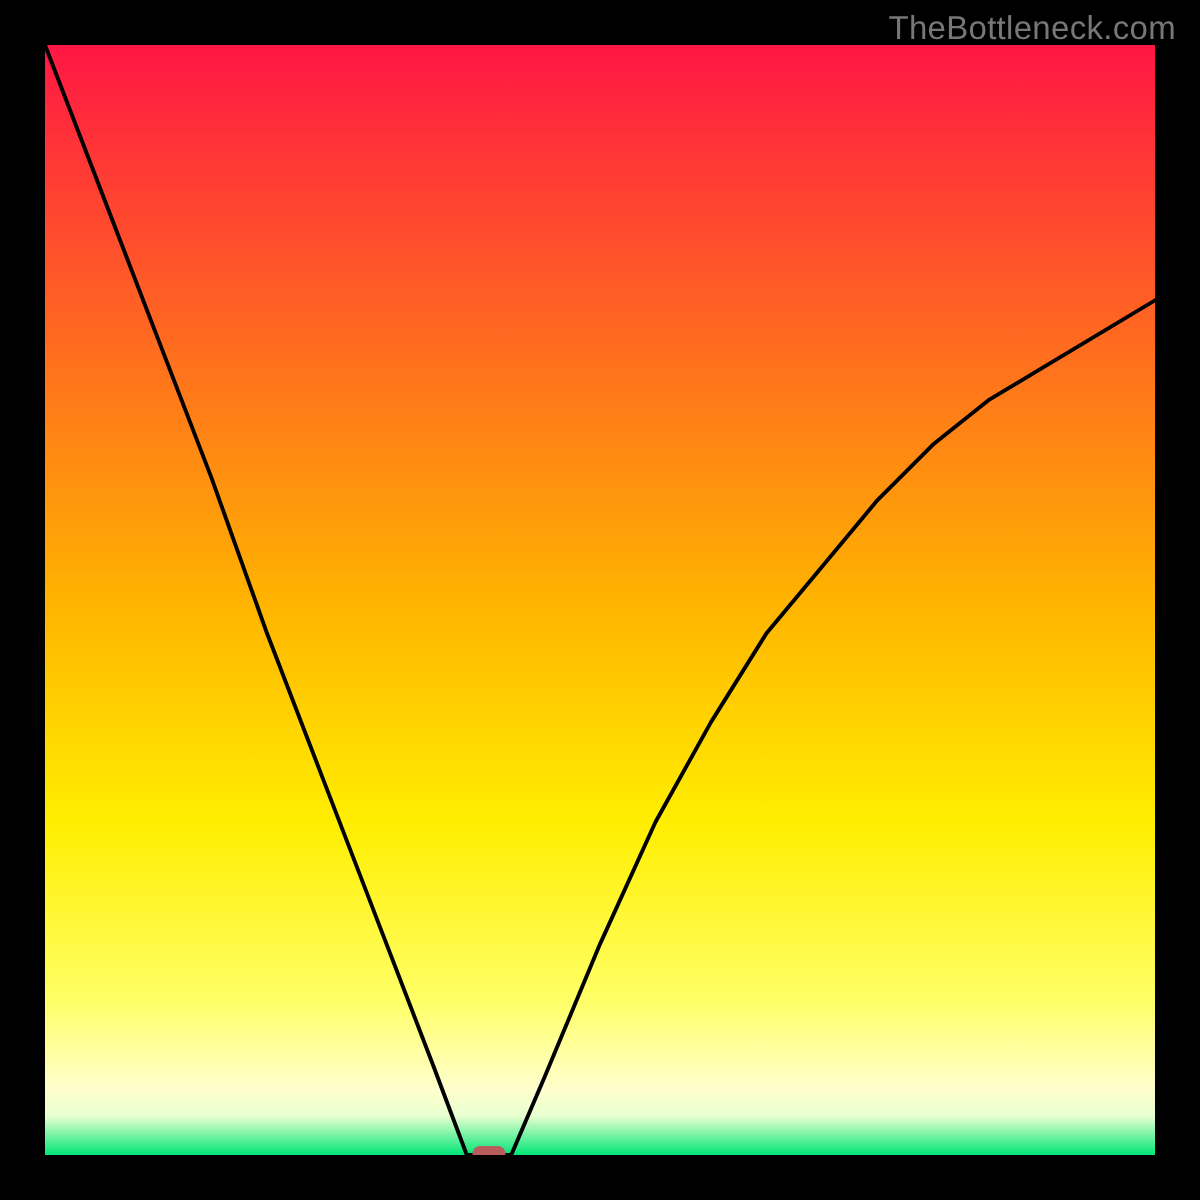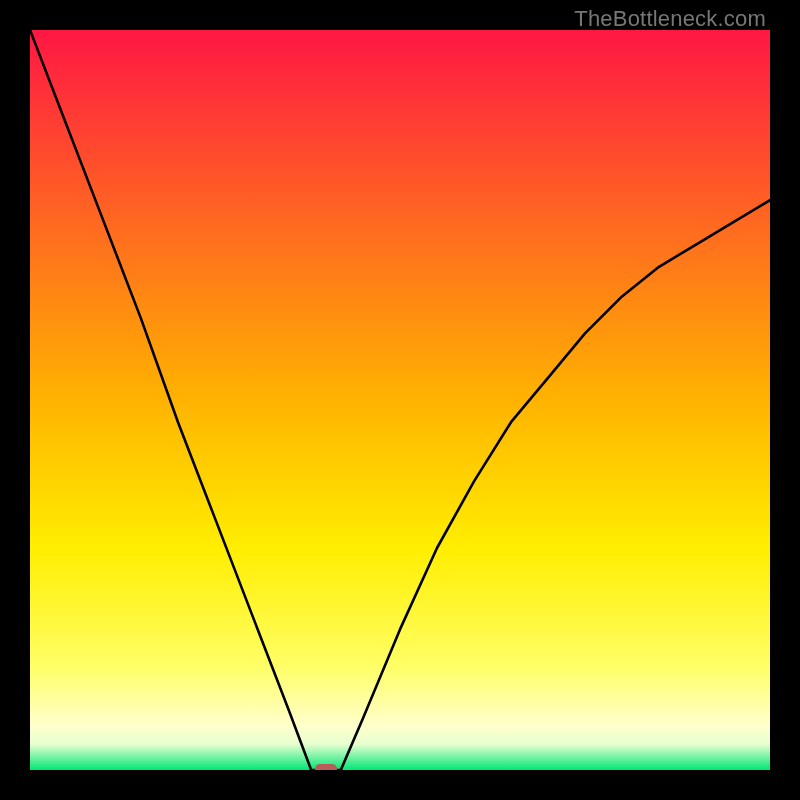--- a/index.html
+++ b/index.html
@@ -13,21 +13,21 @@
   }
   .stage {
     position: relative;
     width: 800px;
     height: 800px;
     background: #000;
   }
   .watermark {
     position: absolute;
     top: 6px;
-    right: 34px;
+    right: 16px;
     color: #777;
     font-size: 22px;
     font-weight: 500;
     letter-spacing: 0.2px;
     user-select: none;
   }
   .plot {
     position: absolute;
     left: 30px;
     top: 30px;

